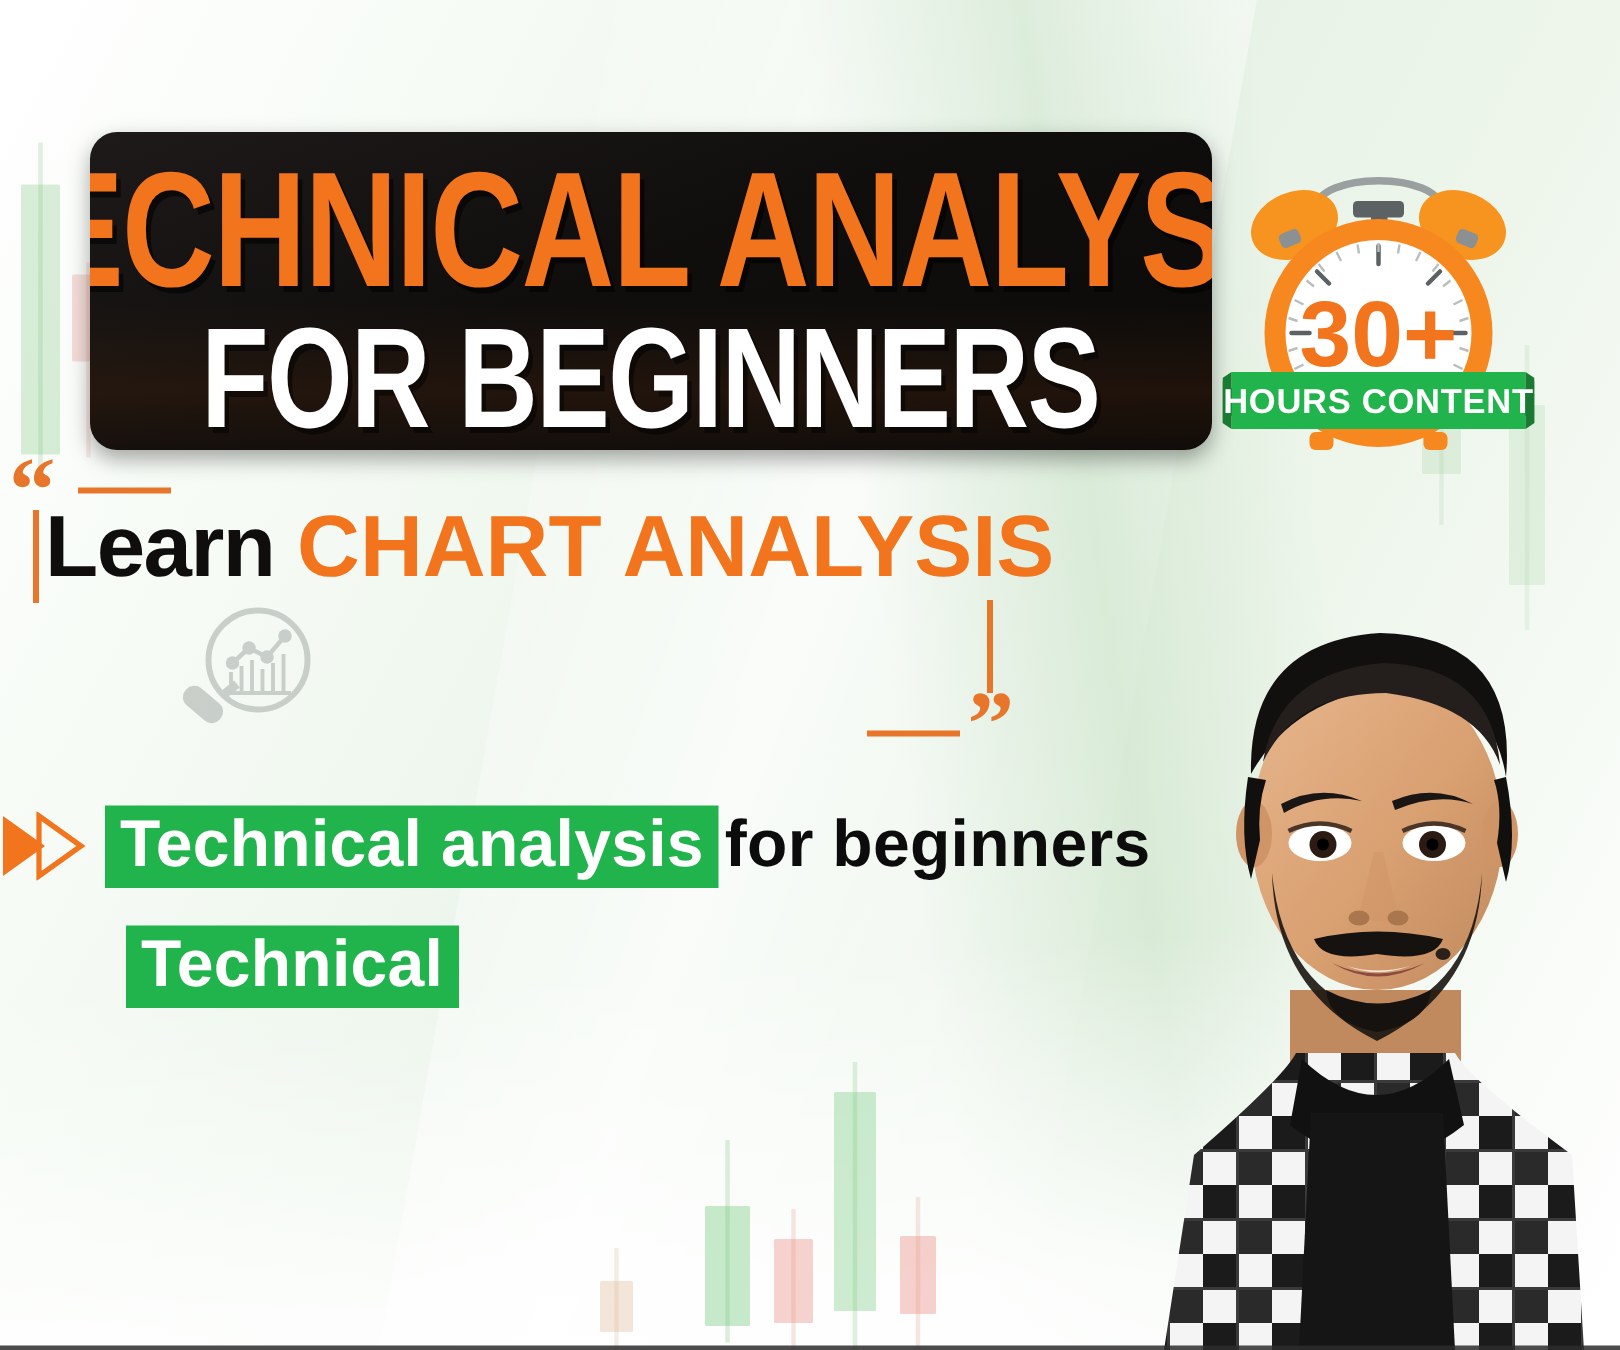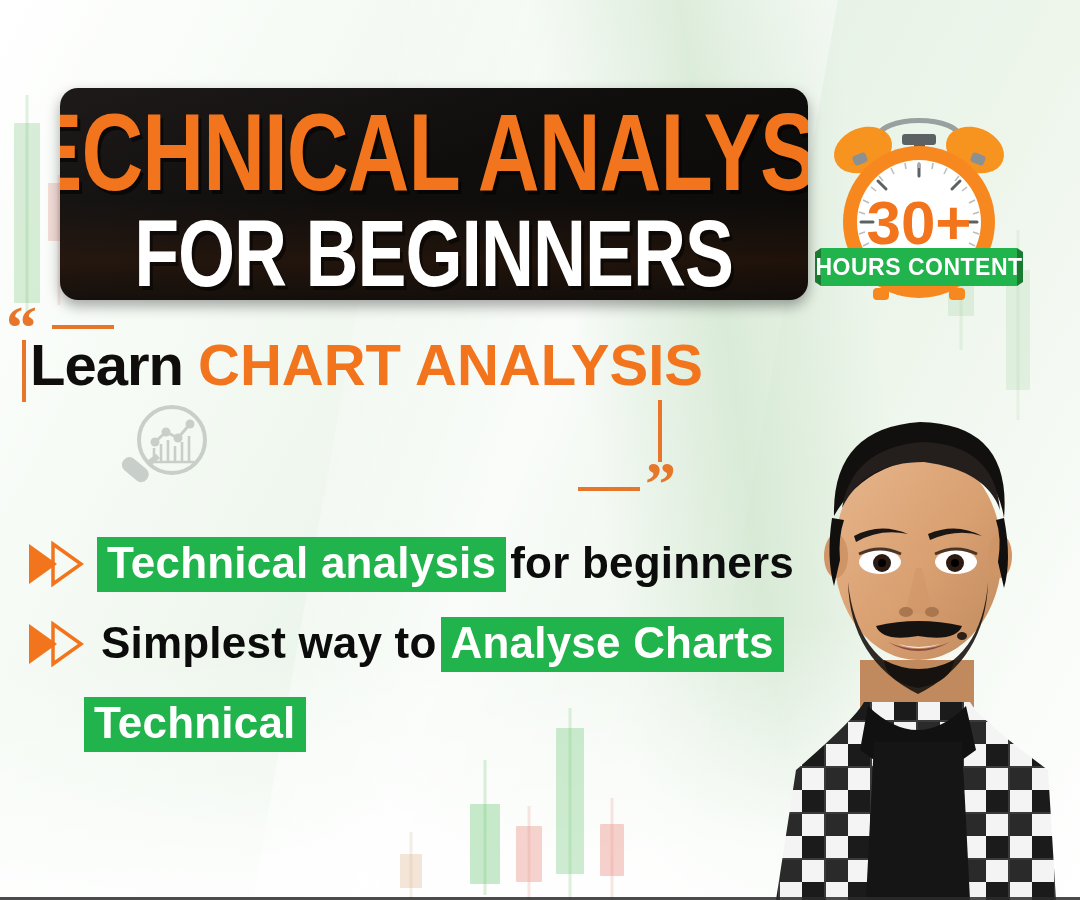--- a/index.html
+++ b/index.html
@@ -134,21 +134,21 @@
   }
 
   .mag-icon { position:absolute; left:110px; top:400px; width:108px; height:96px; opacity:.42; }
   .mag-icon svg { display:block; width:100%; height:100%; }
 
   
   .bullets { position:absolute; left:0; top:524px; width:820px; }
   .bullet-row {
     display:flex; align-items:center;
     height:80px;
-    padding-left:27px;
+    padding-left:0;
   }
   .arrow-icon { flex:0 0 auto; width:62px; height:46px; margin-right:8px; }
   .arrow-icon svg { display:block; width:100%; height:100%; }
   .bullet-text {
     font-family:"Liberation Sans", sans-serif;
     font-weight:bold;
     font-size:44px;
     color:#0c0c0c;
     white-space:nowrap;
     letter-spacing:.2px;
@@ -328,29 +328,20 @@
     <div class="bullet-row">
       <span class="arrow-icon">
         <svg viewBox="0 0 62 46" xmlns="http://www.w3.org/2000/svg" aria-hidden="true">
           <polygon points="2,3 30,23 2,43" fill="#F2741C"></polygon>
           <polygon points="26,3 54,23 26,43" fill="none" stroke="#F2741C" stroke-width="3.5"></polygon>
         </svg>
       </span>
       <span class="bullet-text"><span class="hl">Technical analysis</span><span class="plain">for beginners</span></span>
     </div>
 
-    <div class="bullet-row">
-      <span class="arrow-icon">
-        <svg viewBox="0 0 62 46" xmlns="http://www.w3.org/2000/svg" aria-hidden="true">
-          <polygon points="2,3 30,23 2,43" fill="#F2741C"></polygon>
-          <polygon points="26,3 54,23 26,43" fill="none" stroke="#F2741C" stroke-width="3.5"></polygon>
-        </svg>
-      </span>
-      <span class="bullet-text"><span class="plain">Simplest way to</span><span class="hl">Analyse Charts</span></span>
-    </div>
 
 
     <div class="row-indent">
       <span class="bullet-text"><span class="hl">Technical</span></span>
     </div>
   </div>
 
   <div class="person">
     <svg viewBox="0 0 324 570" xmlns="http://www.w3.org/2000/svg" aria-hidden="true">
       <defs>

